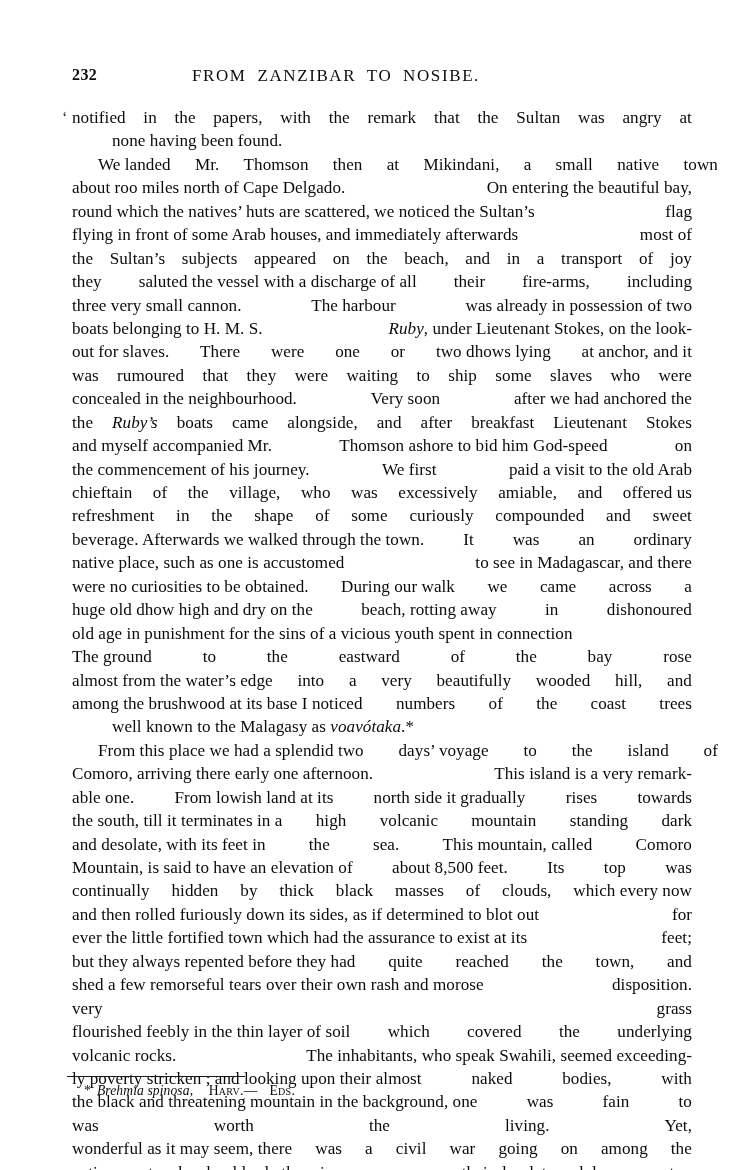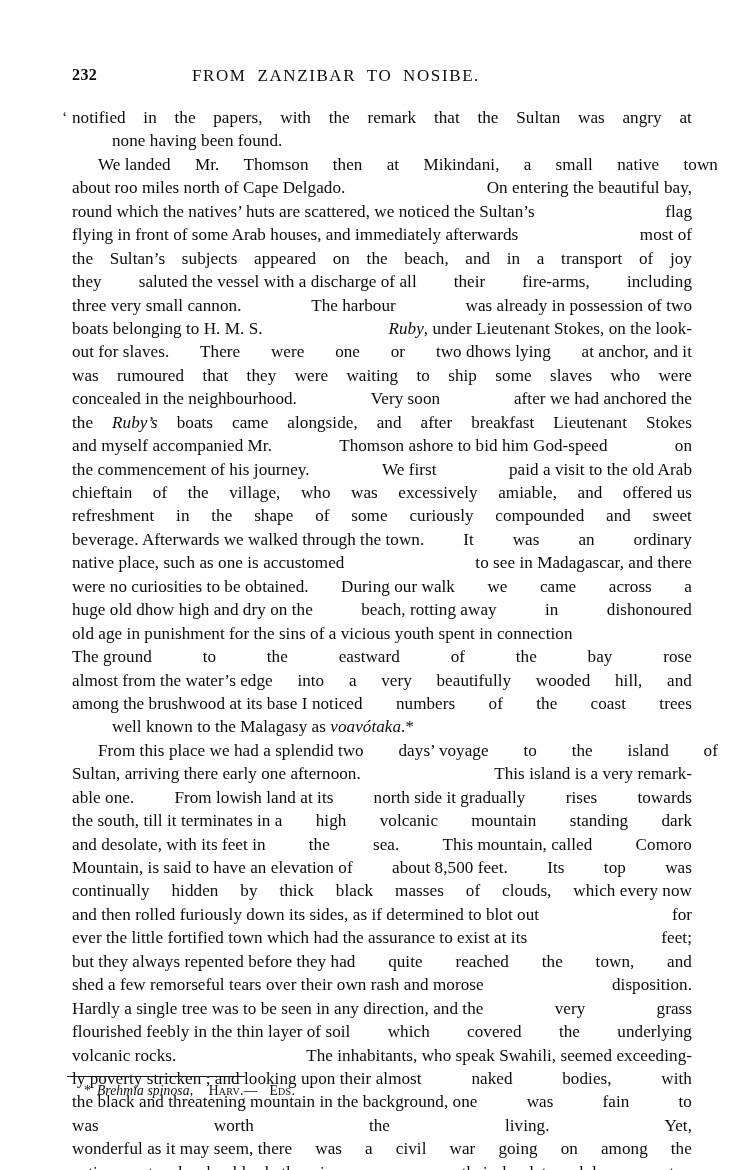--- a/index.html
+++ b/index.html
@@ -157,31 +157,31 @@
       <div class="line just"><span>beverage. Afterwards we walked through the town.</span><span>It</span><span>was</span><span>an</span><span>ordinary</span></div>
       <div class="line just"><span>native place, such as one is accustomed</span><span>to see in Madagascar, and there</span></div>
       <div class="line just"><span>were no curiosities to be obtained.</span><span>During our walk</span><span>we</span><span>came</span><span>across</span><span>a</span></div>
       <div class="line just"><span>huge old dhow high and dry on the</span><span>beach, rotting away</span><span>in</span><span>dishonoured</span></div>
       <div class="line just"><span>old age in punishment for the sins of a vicious youth spent in connection</span></div>
       <div class="line just"><span>The ground</span><span>to</span><span>the</span><span>eastward</span><span>of</span><span>the</span><span>bay</span><span>rose</span></div>
       <div class="line just"><span>almost from the water’s edge</span><span>into</span><span>a</span><span>very</span><span>beautifully</span><span>wooded</span><span>hill,</span><span>and</span></div>
       <div class="line just"><span>among the brushwood at its base I noticed</span><span>numbers</span><span>of</span><span>the</span><span>coast</span><span>trees</span></div>
       <div class="line flush">well known to the Malagasy as <i>voavótaka</i>.*</div>
       <div class="line just indent"><span>From this place we had a splendid two</span><span>days’ voyage</span><span>to</span><span>the</span><span>island</span><span>of</span></div>
-      <div class="line just"><span>Sultan, arriving there early one afternoon.</span><span>This island is a very remark-</span></div>
+      <div class="line just"><span>Comoro, arriving there early one afternoon.</span><span>This island is a very remark-</span></div>
       <div class="line just"><span>able one.</span><span>From lowish land at its</span><span>north side it gradually</span><span>rises</span><span>towards</span></div>
       <div class="line just"><span>the south, till it terminates in a</span><span>high</span><span>volcanic</span><span>mountain</span><span>standing</span><span>dark</span></div>
       <div class="line just"><span>and desolate, with its feet in</span><span>the</span><span>sea.</span><span>This mountain, called</span><span>Comoro</span></div>
       <div class="line just"><span>Mountain, is said to have an elevation of</span><span>about 8,500 feet.</span><span>Its</span><span>top</span><span>was</span></div>
       <div class="line just"><span>continually</span><span>hidden</span><span>by</span><span>thick</span><span>black</span><span>masses</span><span>of</span><span>clouds,</span><span>which every now</span></div>
       <div class="line just"><span>and then rolled furiously down its sides, as if determined to blot out</span><span>for</span></div>
       <div class="line just"><span>ever the little fortified town which had the assurance to exist at its</span><span>feet;</span></div>
       <div class="line just"><span>but they always repented before they had</span><span>quite</span><span>reached</span><span>the</span><span>town,</span><span>and</span></div>
       <div class="line just"><span>shed a few remorseful tears over their own rash and morose</span><span>disposition.</span></div>
-      <div class="line just"><span>Hardly a single tree was to be seen in any direction, and the</span><span>very</span><span>grass</span></div>
+      <div class="line just"><span>very</span><span>grass</span></div>
       <div class="line just"><span>flourished feebly in the thin layer of soil</span><span>which</span><span>covered</span><span>the</span><span>underlying</span></div>
       <div class="line just"><span>volcanic rocks.</span><span>The inhabitants, who speak Swahili, seemed exceeding-</span></div>
       <div class="line just"><span>ly poverty stricken ; and looking upon their almost</span><span>naked</span><span>bodies,</span><span>with</span></div>
       <div class="line just"><span>the black and threatening mountain in the background, one</span><span>was</span><span>fain</span><span>to</span></div>
       <div class="line just"><span>was</span><span>worth</span><span>the</span><span>living.</span><span>Yet,</span></div>
       <div class="line just"><span>wonderful as it may seem, there</span><span>was</span><span>a</span><span>civil</span><span>war</span><span>going</span><span>on</span><span>among</span><span>the</span></div>
       <div class="line just"><span>natives, as to who should rule them in</span><span>their desolate and dreary country.</span></div>
     </div>
 
   <div class="footnote-rule"></div>

